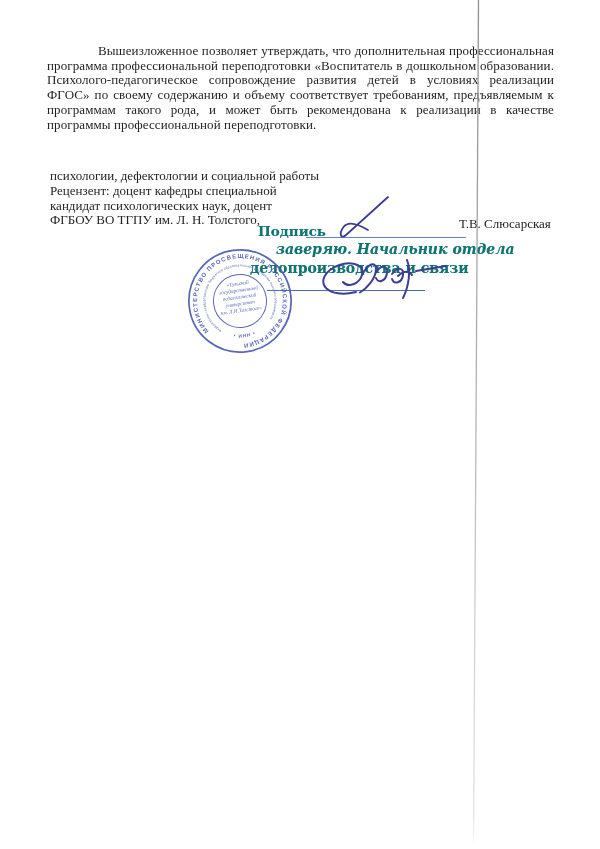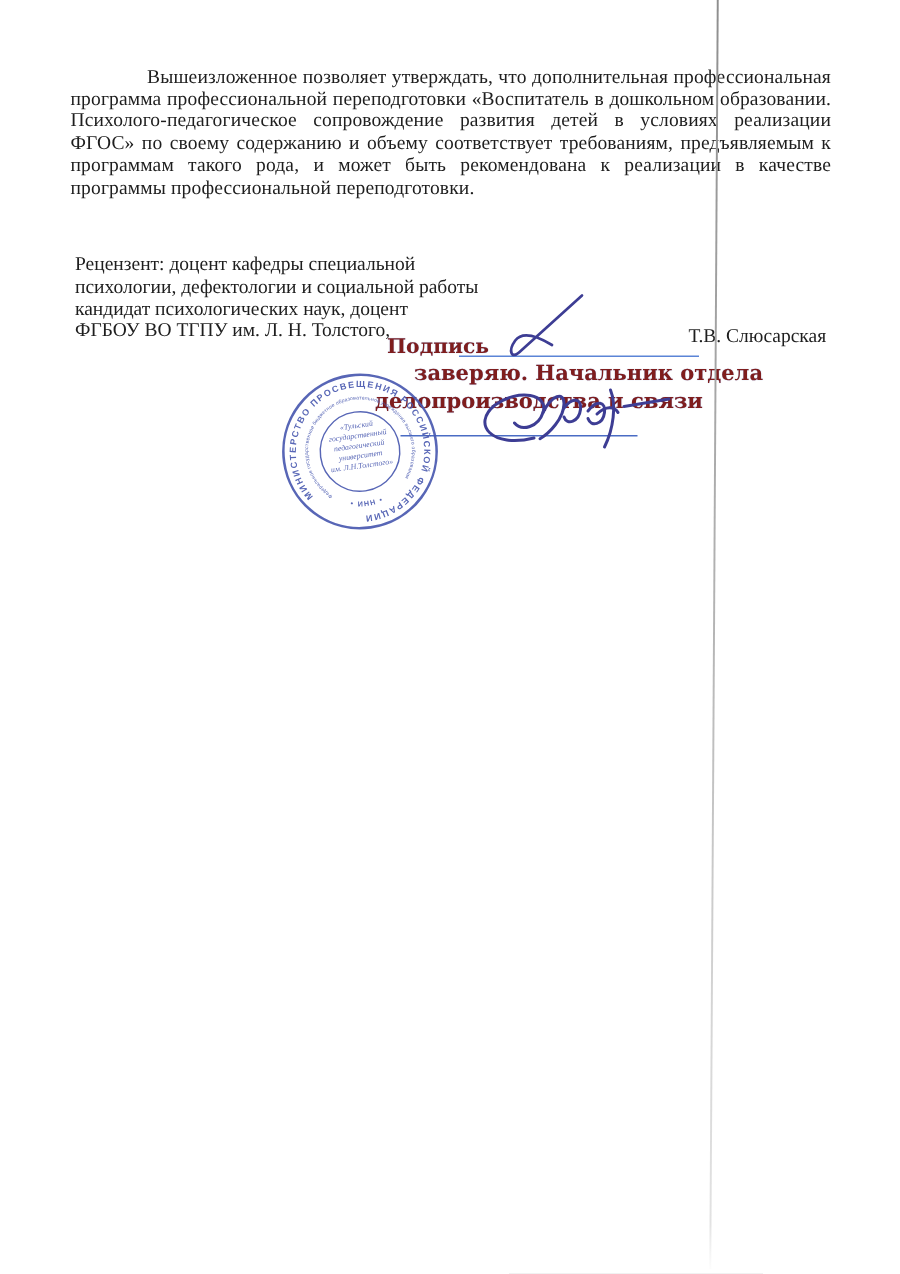--- a/index.html
+++ b/index.html
@@ -24,26 +24,26 @@
     position:absolute;left:50px;top:169px;
     font-size:13px;line-height:14.8px;color:#1e1e1e;
   }
   .reviewer-name{
     position:absolute;left:459px;top:216px;
     font-size:13px;color:#1e1e1e;white-space:nowrap;
   }
   .fax{ 
     position:absolute;
     font-family:"DejaVu Serif", serif;
-    font-weight:bold;color:#7f1d1d;
+    font-weight:bold;color:#0f766e;
     text-shadow:0 0 0.6px rgba(63,111,208,.55);
     white-space:nowrap;
   }
   .fax-podpis{left:258px;top:223px;font-size:13.5px;}
-  .fax-line1{left:276px;top:241px;font-size:14px;}
+  .fax-line1{left:276px;top:241px;font-size:14px;font-style:italic;}
   .fax-line2{left:250px;top:260px;font-size:14px;}
   .podpis-underline{
     position:absolute;left:306px;top:237px;width:160px;height:0;
     border-top:1.2px solid #5b84d6;
   }
   .leader-line{
     position:absolute;left:267px;top:290px;width:158px;height:0;
     border-top:1.1px solid #4a6cc4;
   }
   .sig1{position:absolute;left:330px;top:193px;}
@@ -57,22 +57,22 @@
   .scan-line{position:absolute;left:0;top:0;pointer-events:none;}
 </style>
 </head>
 <body>
 
 <div class="page">
 
   <p class="body-paragraph">Вышеизложенное позволяет утверждать, что дополнительная профессиональная программа профессиональной переподготовки «Воспитатель в дошкольном образовании. Психолого-педагогическое сопровождение развития детей в условиях реализации ФГОС» по своему содержанию и объему соответствует требованиям, предъявляемым к программам такого рода, и может быть рекомендована к реализации в качестве программы профессиональной переподготовки.</p>
 
   <div class="reviewer-block">
+    <div>психологии, дефектологии и социальной работы</div>
     <div>Рецензент: доцент кафедры специальной</div>
-    <div>психологии, дефектологии и социальной работы</div>
     <div>кандидат психологических наук, доцент</div>
     <div>ФГБОУ ВО ТГПУ им. Л. Н. Толстого,</div>
   </div>
 
   <div class="fax fax-podpis">Подпись</div>
 
   <div class="podpis-underline"></div>
 
   <svg class="sig1" width="80" height="48" viewBox="0 0 80 48">
     <path d="M58,4 C46,15 28,31 16,42 C11,46.5 8.5,41 13.5,34 C18.5,27.5 28,31 38,37" fill="none" stroke="#3d3d94" stroke-width="1.8" stroke-linecap="round"></path>

